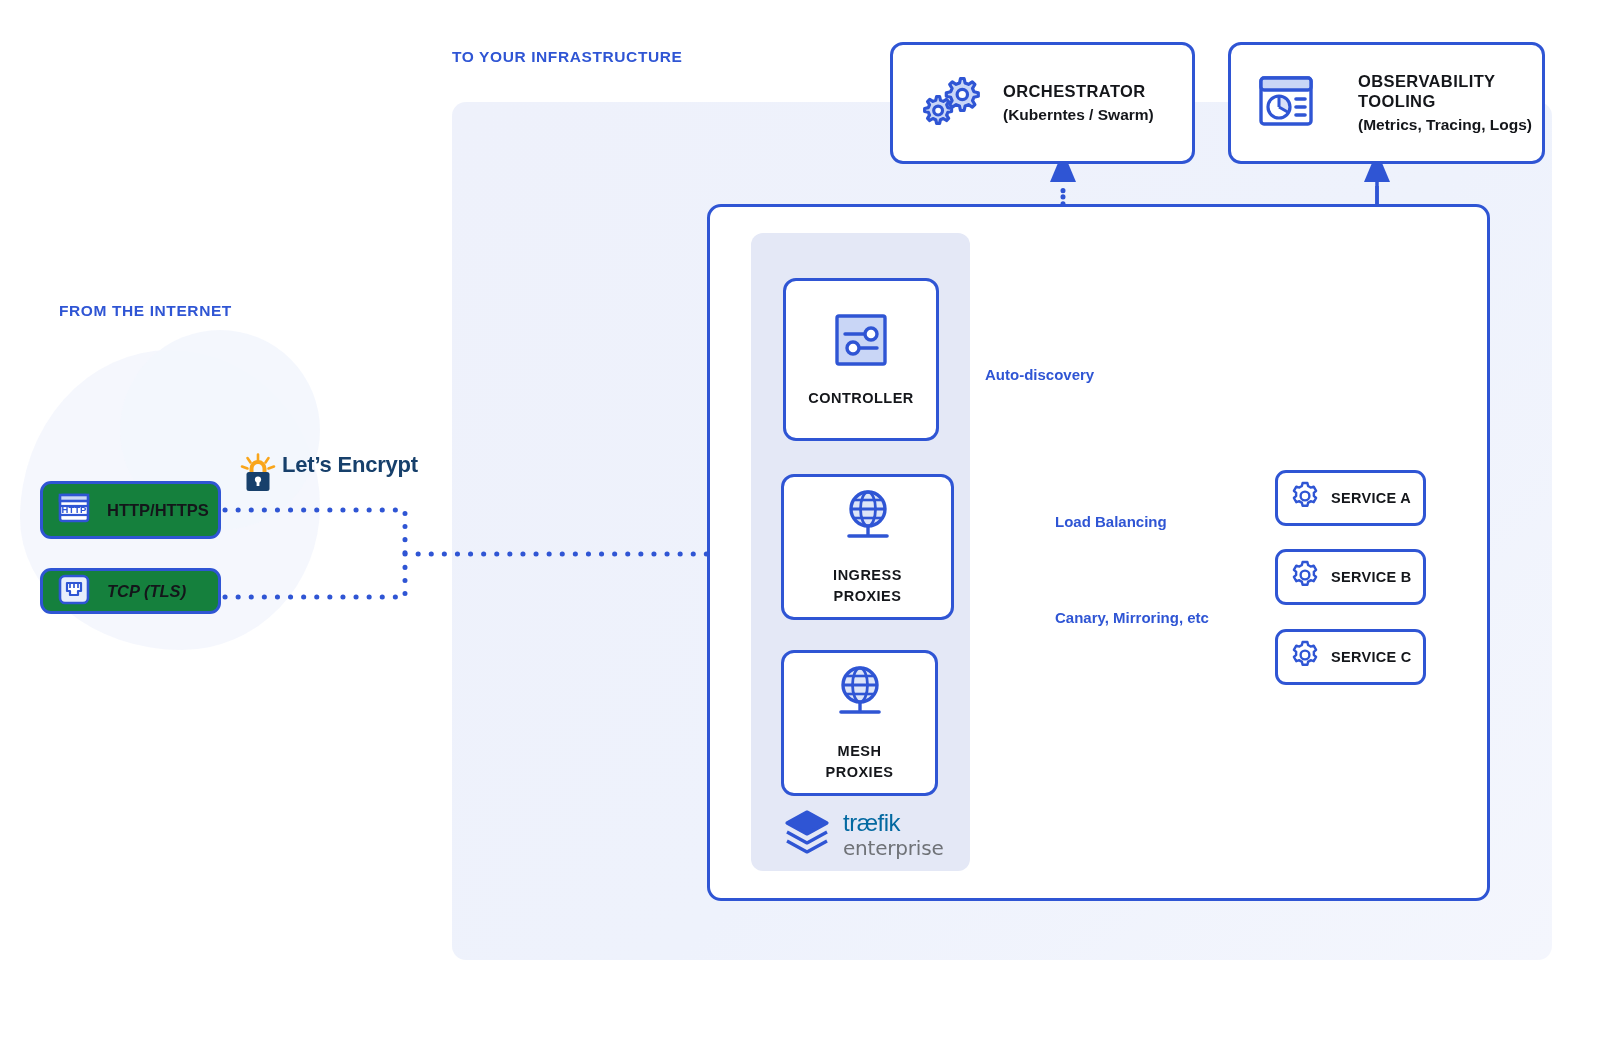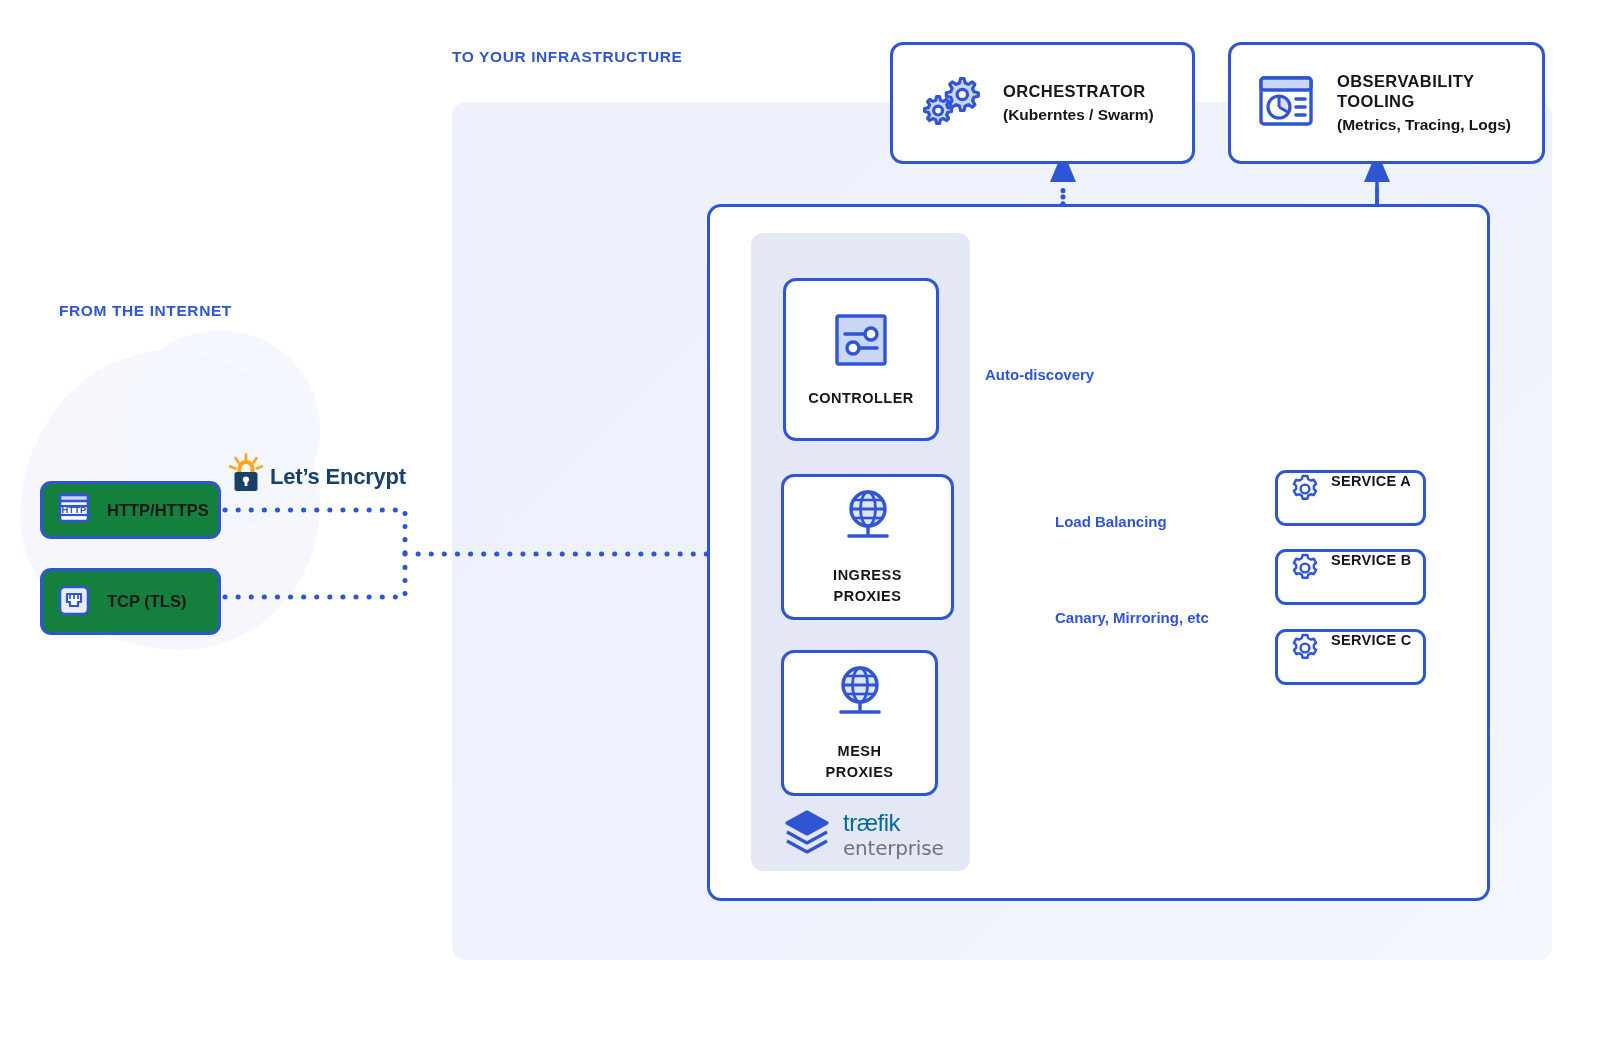--- a/index.html
+++ b/index.html
@@ -68,46 +68,46 @@
   .card-lite {
     position: absolute;
     background: #15803d;
     border: 3px solid #2f55d4;
     border-radius: 11px;
     box-sizing: border-box;
   }
 
   
   #box-orchestrator { left: 890px; top: 42px; width: 305px; height: 122px; display: flex; align-items: center; }
-  #box-observability { left: 1228px; top: 42px; width: 317px; height: 122px; display: flex; align-items: center; }
+  #box-observability { left: 1228px; top: 42px; width: 317px; height: 122px; display: flex; align-items: center; gap: 21px; }
   .ext-icon { flex: 0 0 auto; margin-left: 26px; }
   .ext-text { margin-left: 22px; }
   .ext-title {
     font-weight: bold; font-size: 16.5px; letter-spacing: .4px;
     color: #14161a; line-height: 20px;
   }
   .ext-sub {
     font-weight: bold; font-size: 15.5px; color: #14161a;
     line-height: 21px; margin-top: 3px;
   }
 
   
   #box-http { left: 40px; top: 481px; width: 181px; height: 58px; }
-  #box-tcp  { left: 40px; top: 568px; width: 181px; height: 67px; }
+  #box-tcp  { left: 40px; top: 568px; width: 181px; height: 46px; font-style: italic; }
   .proto-inner { display: flex; align-items: center; height: 100%; }
   .proto-icon { margin-left: 10px; flex: 0 0 auto; }
   .proto-label {
     margin-left: 12px; font-weight: bold; font-size: 16.5px;
     color: #14161a; white-space: nowrap;
   }
 
   
   #lets-encrypt {
-    left: 228px; top: 453px;
-    display: flex; align-items: center;
+    left: 240px; top: 453px;
+    display: flex; align-items: flex-start;
   }
   #le-text {
     font-weight: bold; font-size: 22px;
     color: #17406b; letter-spacing: -0.2px;
     margin-left: 6px; line-height: 24px;
   }
 
   
   #infra-box {
     left: 707px; top: 204px;
@@ -151,21 +151,21 @@
   .tw-sub {
     font-size: 20px; color: #6f7277; line-height: 22px;
     font-family: "DejaVu Sans", sans-serif; letter-spacing: -0.2px;
   }
 
   
   .service-box {
     position: absolute; width: 151px; height: 56px;
     background: #ffffff; border: 3px solid #2f55d4;
     border-radius: 11px; box-sizing: border-box;
-    display: flex; 
+    display: flex; align-items: center;
   }
   #svc-a { left: 1275px; top: 470px; }
   #svc-b { left: 1275px; top: 549px; }
   #svc-c { left: 1275px; top: 629px; }
   .svc-icon { margin-left: 11px; flex: 0 0 auto; }
   .svc-label {
     margin-left: 10px; font-weight: bold; font-size: 14.5px;
     letter-spacing: .3px; color: #14161a; white-space: nowrap;
   }
 

